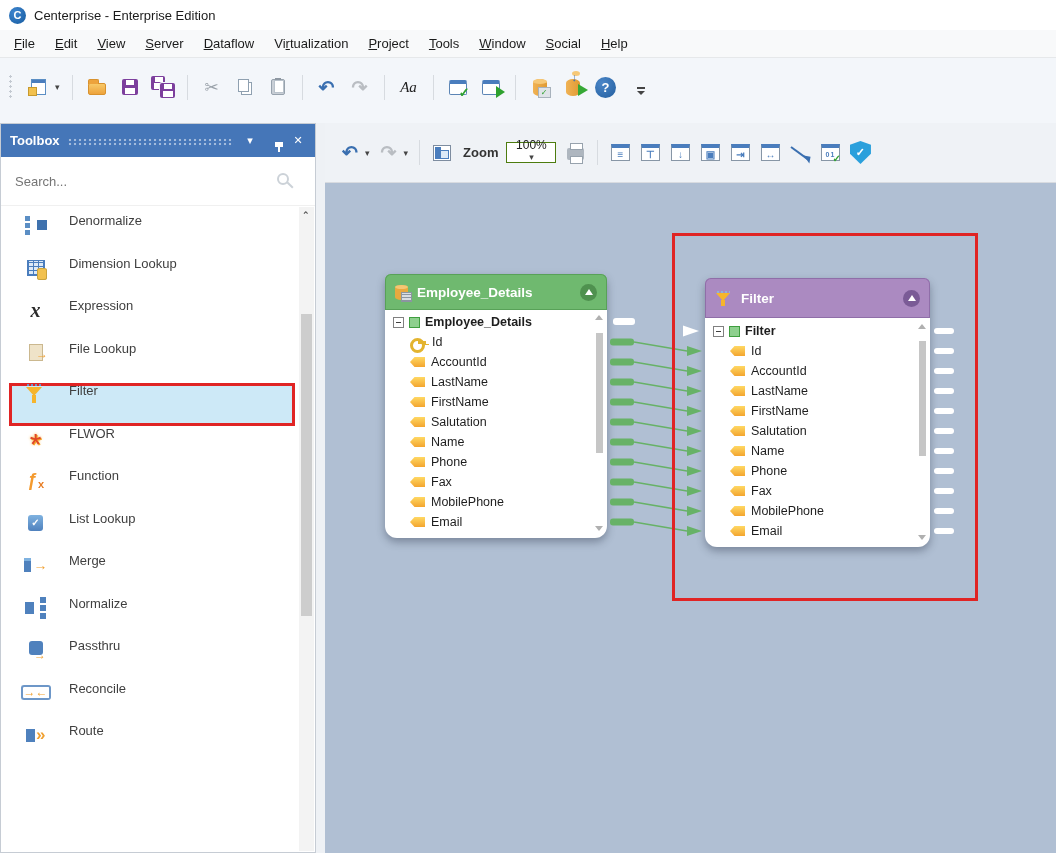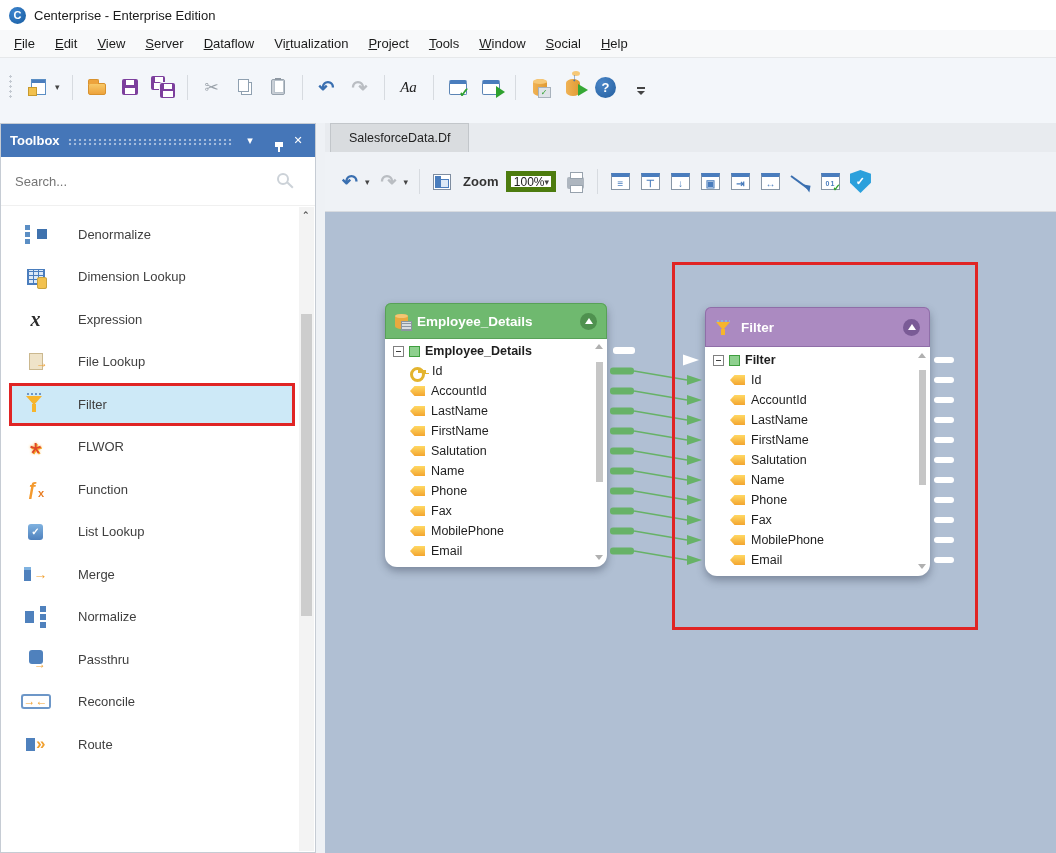--- a/index.html
+++ b/index.html
@@ -66,21 +66,21 @@
   .tbx-dots{flex:1;height:9px;margin-top:3px;background-image:radial-gradient(circle at 2px 2px,rgba(255,255,255,.5) 1px,transparent 1.6px);background-size:5px 4px;}
   .tbx-ctl{color:#fff;font-size:11px;width:16px;text-align:center;}
   .pinic{width:10px;height:12px;position:relative;}
   .pinic::before{content:"";position:absolute;top:1px;left:1px;width:8px;height:5px;background:#fff;}
   .pinic::after{content:"";position:absolute;top:6px;left:4px;width:2px;height:5px;background:#fff;}
   .tbx-search{height:49px;display:flex;align-items:center;padding:0 14px;position:relative;border-bottom:1px solid #f0f0f0;flex:0 0 auto;}
   .tbx-search input{border:none;outline:none;font-size:13px;color:#666;width:240px;background:transparent;font-family:"Liberation Sans",sans-serif;}
   .mag{width:12px;height:12px;border:2px solid #ccd2d8;border-radius:50%;position:absolute;right:26px;top:16px;}
   .mag::after{content:"";position:absolute;width:8px;height:2px;background:#ccd2d8;transform:rotate(45deg);right:-7px;bottom:-3px;}
   .tbx-list{flex:1;padding-top:7px;overflow:hidden;position:relative;}
-  .tbx-item{height:42.5px;display:flex;align-items:center;margin:0 20px 0 8px;padding-left:13px;gap:29px;font-size:13px;color:#3f3f3f;}
+  .tbx-item{height:42.5px;display:flex;margin:0 20px 0 8px;padding-left:13px;gap:20px;font-size:13px;color:#3f3f3f;}
   .tbx-item.selected{background:#cde9f7;box-shadow:inset 0 0 0 3px #e02424;}
   .tbx-scroll{position:absolute;right:1px;top:83px;bottom:1px;width:15px;background:#f3f3f3;}
   .tbx-up{position:absolute;top:3px;left:3px;color:#555;font-size:9px;font-weight:bold;}
   .tbx-thumb{position:absolute;top:107px;height:302px;left:2px;right:2px;background:#cdcdcd;}
 
   
   .tbx-icon{width:27px;height:24px;display:flex;align-items:center;justify-content:center;position:relative;flex:0 0 auto;}
   .tbx-icon.denormalize::before{content:"";width:5px;height:5px;background:#5b8ec4;box-shadow:0 -7px 0 #5b8ec4,0 7px 0 #5b8ec4;margin-right:7px;}
   .tbx-icon.denormalize::after{content:"";width:10px;height:10px;background:#3f72ae;}
   .tbx-icon.dimension::before{content:"";width:16px;height:14px;background-color:#dce9f7;border:1px solid #4a7dbd;background-image:repeating-linear-gradient(90deg,#4a7dbd 0 1px,transparent 1px 5px),repeating-linear-gradient(0deg,#4a7dbd 0 1px,transparent 1px 4px);}
@@ -113,21 +113,21 @@
   
   .doc-area{margin-left:9px;flex:1;display:flex;flex-direction:column;}
   .tab-bar{height:29px;background:#e8ebef;display:flex;align-items:stretch;padding-left:5px;}
   .tab{background:#d9dcdf;border:1px solid #c2c6ca;border-bottom:none;padding:0 18px;display:flex;align-items:center;font-size:12.5px;color:#222;}
   .canvas-toolbar{height:60px;background:#eff2f6;border-bottom:1px solid #d8dbe0;display:flex;align-items:center;gap:8px;padding-left:14px;}
   .cicon{min-width:22px;height:24px;display:flex;align-items:center;justify-content:center;position:relative;}
   .fitic{width:18px;height:16px;border:1px solid #7e8da0;background:#fff;position:relative;}
   .fitic::before{content:"";position:absolute;left:1px;top:1px;bottom:1px;width:6px;background:#4a7dbd;}
   .fitic::after{content:"";position:absolute;right:1px;bottom:1px;width:7px;height:7px;border:1px solid #4a7dbd;background:#dce9f7;}
   .zoom-label{font-size:13px;font-weight:bold;color:#333;margin-left:2px;}
-  .zoombox{width:50px;height:21px;background:#fff;border:5px solid #4d7c0f;display:flex;align-items:center;justify-content:center;padding:0 5px;font-size:12px;color:#222;}
+  .zoombox{width:50px;height:21px;background:#fff;border:1px solid #4d7c0f;display:flex;align-items:center;justify-content:flex-end;padding:0 5px;font-size:12px;color:#222;flex-direction:column;}
   .zoombox .caret{margin:0;}
   .printic{width:17px;height:12px;background:#aeb6bf;border-radius:2px;position:relative;margin-top:2px;}
   .printic::before{content:"";position:absolute;top:-5px;left:3px;width:11px;height:5px;background:#fff;border:1px solid #97a2ad;}
   .printic::after{content:"";position:absolute;bottom:-4px;left:3px;width:11px;height:6px;background:#fff;border:1px solid #97a2ad;}
   .mini-win{width:19px;height:17px;background:#fff;border:1px solid #8796a6;border-top:4px solid #4a7dbd;display:flex;align-items:center;justify-content:center;font-size:10px;color:#4a7dbd;font-weight:bold;position:relative;}
   .mw-layh::before{content:"≡";}
   .mw-layv::before{content:"⊤";}
   .mw-autol::before{content:"↓";}
   .mw-expand::before{content:"▣";}
   .mw-collapse::before{content:"⇥";}
@@ -351,25 +351,20 @@
           <span>Route</span>
         </div>
       </div>
     <div class="tbx-scroll">
       <span class="tbx-up">⌃</span>
       <span class="tbx-thumb"></span>
     </div>
   </div>
 
   <div class="doc-area">
-    <div class="tab-bar">
-      <div class="tab">
-        <span>SalesforceData.Df</span>
-      </div>
-    </div>
 
     <div class="canvas-toolbar">
       <span class="cicon g-undo">↶</span>
       <span class="caret">▾</span>
       <span class="cicon g-redo">↷</span>
       <span class="caret">▾</span>
       <span class="tsep"></span>
       <span class="cicon">
           <span class="fitic"></span>
         </span>

